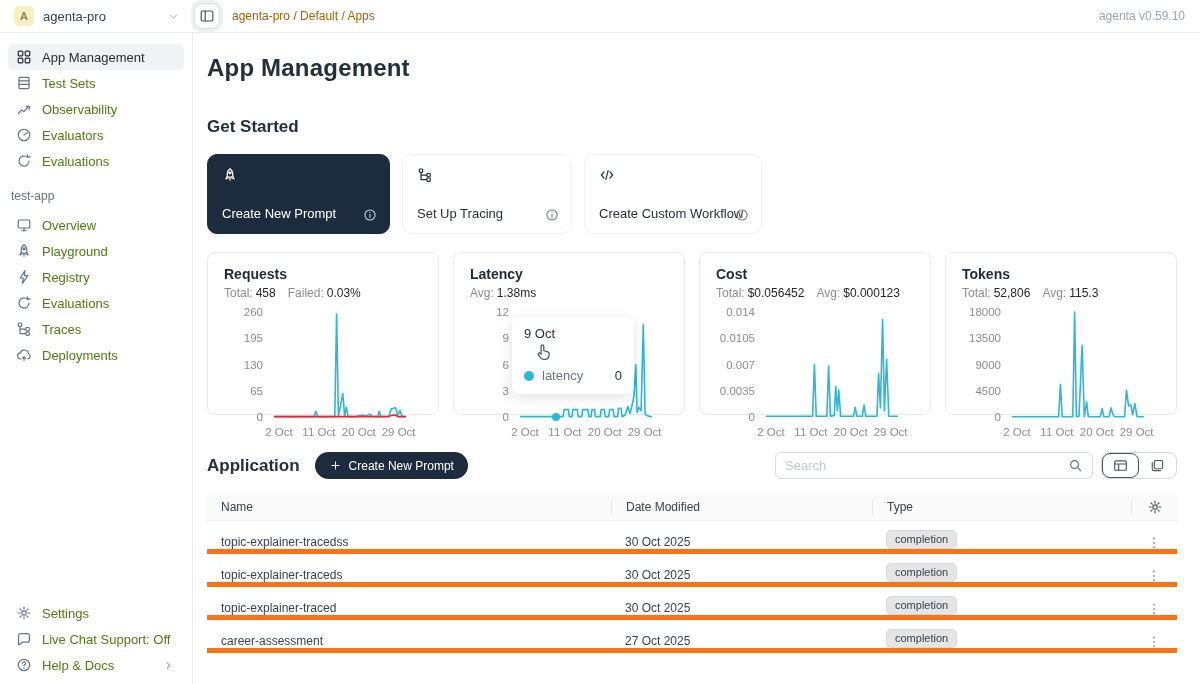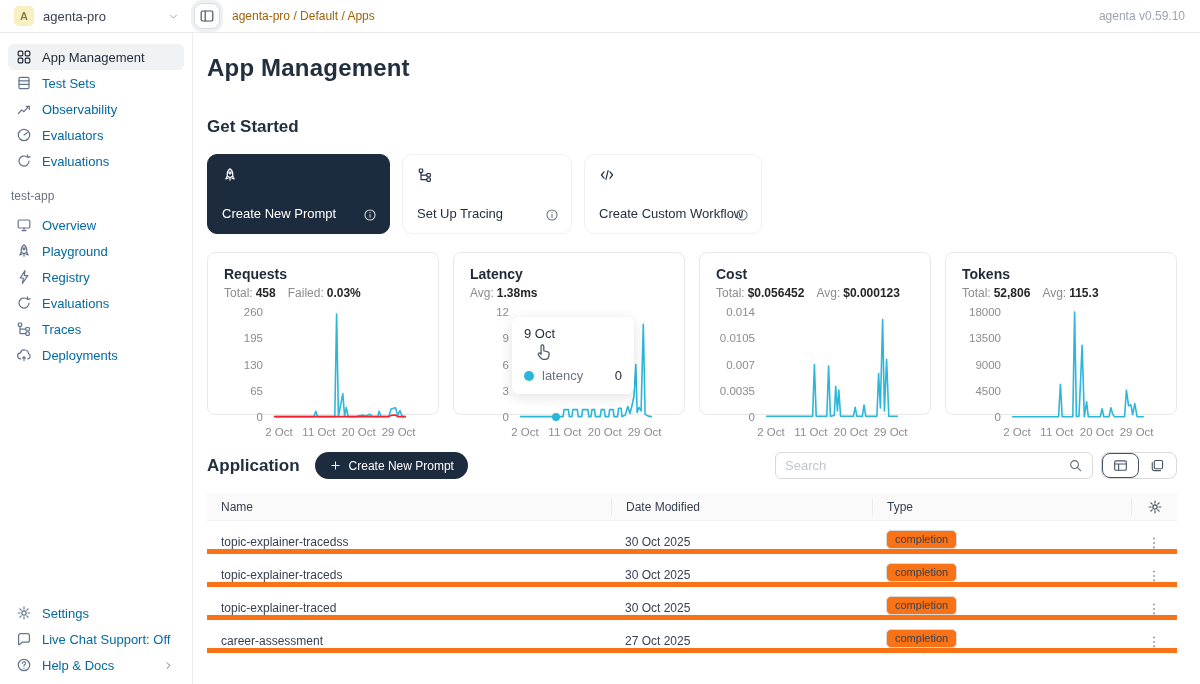--- a/index.html
+++ b/index.html
@@ -19,21 +19,21 @@
     border-radius:8px; box-shadow:0 0 0 3px #eef0f2; display:flex; align-items:center; justify-content:center;
     color:#4b5563; cursor:pointer; }
   .breadcrumb { font-size:12px; color:#a16207; margin-left:12px; }
   .version { margin-left:auto; margin-right:15px; font-size:12px; color:#9ca3af; }
 
   
   .sidebar { position:absolute; top:33px; left:0; bottom:0; width:193px; background:#fff;
     border-right:1px solid #ececec; display:flex; flex-direction:column; padding:11px 8px 6px; }
   .sidebar ul { list-style:none; }
   .nav-item { display:flex; align-items:center; gap:10px; height:26px; padding:0 8px;
-    border-radius:6px; font-size:13px; color:#0369a1; cursor:pointer; white-space:nowrap; }
+    border-radius:6px; font-size:13px; color:#4d7c0f; cursor:pointer; white-space:nowrap; }
   .nav-item .icn { color:#64748b; width:16px; }
   .nav-item.active { background:#f1f2f4; color:#1f2937; font-weight:500; }
   .nav-item.active .icn { color:#1f2937; }
   .nav-item .trail { margin-left:auto; color:#6b7280; }
   .group-label { font-size:12px; color:#6b7280; margin:15px 0 9px 3px; }
   .sidebar .footer { margin-top:auto; }
 
   
   .main { position:absolute; left:207px; top:33px; width:970px; bottom:0; }
   h1.page-title { font-size:24px; font-weight:600; color:#22303e; margin-top:21px; letter-spacing:.2px; }
@@ -50,21 +50,21 @@
   .gs-label { position:absolute; left:14px; bottom:12px; font-size:13px; font-weight:500; color:#22303e; }
   .gs-card.dark .gs-label { color:#fff; }
   .gs-info { position:absolute; right:12px; bottom:11px; color:#6b7280; }
   .gs-card.dark .gs-info { color:#d6dbe1; }
 
   .charts-row { display:flex; gap:14px; margin-top:18px; }
   .chart-card { position:relative; width:232px; height:163px; background:#fff;
     border:1px solid #e9e9e9; border-radius:8px; padding:13px 16px; }
   .chart-title { font-size:14px; font-weight:600; color:#1f2937; }
   .chart-stats { display:flex; gap:12px; margin-top:4px; font-size:12px; color:#8c8c8c; white-space:nowrap; }
-  .chart-stats b { color:#262626; font-weight:700; margin-left:3px; }
+  .chart-stats b { color:#262626; font-weight:400; margin-left:3px; }
   .chart-svg { position:absolute; left:5px; top:46px; }
   .chart-svg text { font-size:11.5px; fill:#8c8c8c; }
 
   .chart-tooltip { position:absolute; left:58px; top:64px; width:122px; background:rgba(255,255,255,.97);
     border-radius:8px; box-shadow:0 3px 14px rgba(0,0,0,.12); padding:9px 12px 11px; z-index:3; }
   .tt-date { font-size:13px; font-weight:500; color:#1f2937; }
   .tt-row { display:flex; align-items:center; gap:8px; margin-top:27px; font-size:13px; color:#6b7280; }
   .tt-dot { width:10px; height:10px; border-radius:50%; flex:0 0 auto; }
   .tt-val { margin-left:auto; color:#1f2937; font-weight:500; }
   .tt-cursor { position:absolute; left:80px; top:90px; z-index:4; }
@@ -87,21 +87,21 @@
   .thead { display:flex; height:28px; background:#fafafa; align-items:center;
     font-size:12px; font-weight:500; color:#374151; border-bottom:1px solid #f0f0f0; }
   .th { padding-left:14px; height:16px; line-height:16px; }
   .th + .th { border-left:1px solid #e9e9e9; }
   .trow { display:flex; height:33px; align-items:flex-end; font-size:12px; color:#374151;
     border-bottom:5px solid #f97316; background:#fff; }
   .td { padding-left:14px; overflow:hidden; white-space:nowrap; }
   .c-name { width:404px; } .c-date { width:261px; } .c-type { width:259px; }
   .c-act { width:46px; display:flex; align-items:center; justify-content:center; padding:0; }
   .badge { display:inline-block; padding:2px 8px 3px; border:1px solid #d9d9d9; border-radius:5px;
-    font-size:11px; color:#374151; background:#f97316; }
+    font-size:11px; color:#374151; background:#e5e5e5; }
   .more { font-size:13px; color:#6b7280; cursor:pointer; letter-spacing:0; line-height:1; }
   .th.c-act { color:#4b5563; }
 </style>
 </head>
 <body>
 
 <header class="topbar">
   <div class="ws">
     <span class="avatar">A</span>
     <span class="ws-name">agenta-pro</span>

